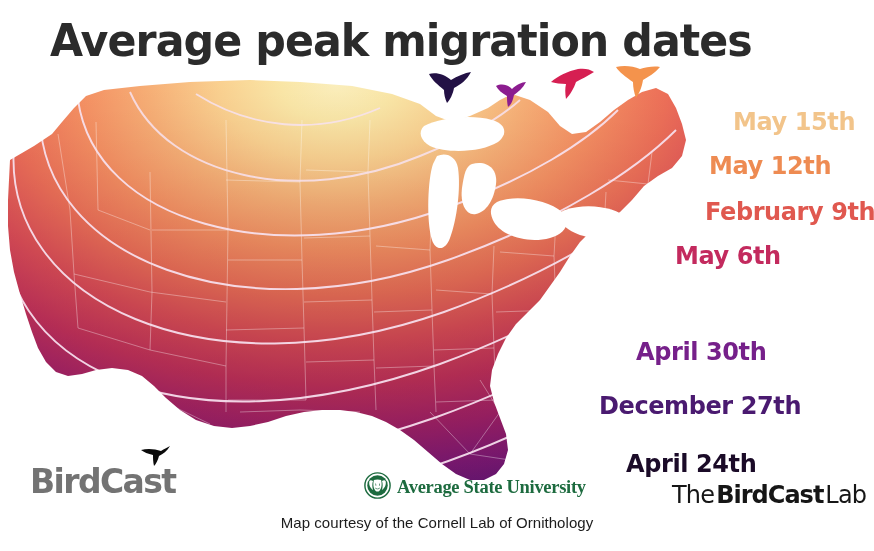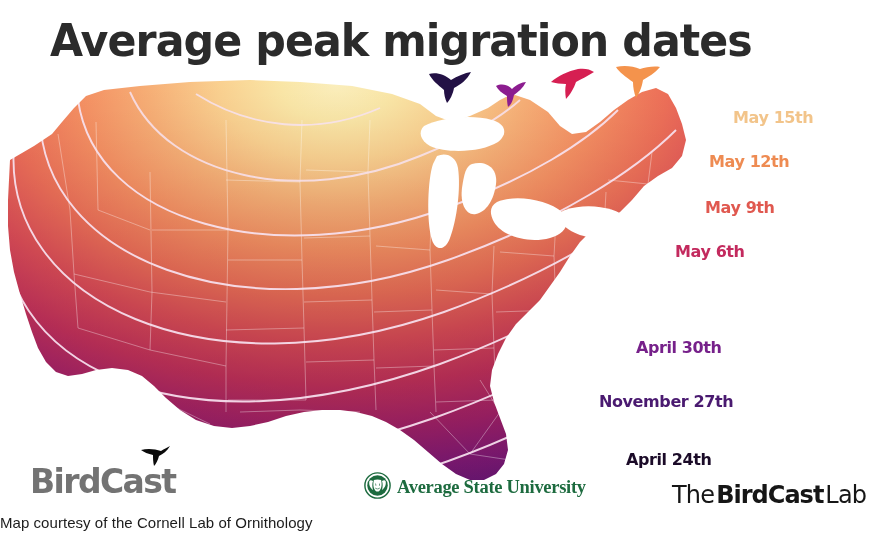--- a/index.html
+++ b/index.html
@@ -22,21 +22,21 @@
     white-space:nowrap;z-index:30;
   }
 
   
   #map-wrap{position:absolute;left:0;top:60px;width:740px;height:470px;z-index:10;}
   #map-svg{display:block;width:740px;height:470px;}
 
   
   .date-label{
     position:absolute;
-    font-size:16px;font-weight:bold;
+    font-size:24px;font-weight:bold;
     font-family:"DejaVu Sans","Liberation Sans",sans-serif;
     letter-spacing:-0.4px;
     white-space:nowrap;
     text-align:right;
     z-index:25;
   }
   .date-label span{display:block;}
 
   
   .bird-deco{position:absolute;z-index:28;}
@@ -56,21 +56,21 @@
     font-weight:bold;font-size:18.5px;color:#1d6b3f;
     letter-spacing:-0.3px;white-space:nowrap;
   }
 
   #cornell-logo{position:absolute;left:672px;top:474px;z-index:30;display:flex;align-items:flex-end;gap:2px;}
   .cl-the{font-family:"DejaVu Sans","Liberation Sans",sans-serif;font-size:24px;color:#161616;letter-spacing:-0.8px;}
   .cl-cornell{font-family:"DejaVu Sans","Liberation Sans",sans-serif;font-size:24px;font-weight:bold;color:#161616;letter-spacing:-1px;}
   .cl-lab{font-family:"DejaVu Sans","Liberation Sans",sans-serif;font-size:24px;color:#161616;letter-spacing:-0.8px;}
 
   #caption{
-    position:absolute;left:0;top:514px;width:874px;z-index:30;
+    position:absolute;left:0;top:514px;width:874px;text-align:center;z-index:30;
     font-family:"Liberation Sans","DejaVu Sans",sans-serif;
     font-size:15px;color:#1c1c1c;letter-spacing:0.05px;
   }
 </style>
 </head>
 <body>
 
 <div id="stage">
 
   <div id="title">Average peak migration dates</div>
@@ -213,30 +213,30 @@
     </svg>
   </div>
 
   <div class="date-label" style="left:733px;top:108px;color:#f2c48a;">
     <span>May 15th</span>
   </div>
   <div class="date-label" style="left:709px;top:152px;color:#ee8b52;">
     <span>May 12th</span>
   </div>
   <div class="date-label" style="left:705px;top:198px;color:#e0584f;">
-    <span>May 9th</span>
+    <span>February 9th</span>
   </div>
   <div class="date-label" style="left:675px;top:242px;color:#c32a5e;">
     <span>May 6th</span>
   </div>
   <div class="date-label" style="left:636px;top:338px;color:#76208a;">
     <span>April 30th</span>
   </div>
   <div class="date-label" style="left:599px;top:392px;color:#4a1a70;">
-    <span>November 27th</span>
+    <span>December 27th</span>
   </div>
   <div class="date-label" style="left:626px;top:450px;color:#1b0b28;">
     <span>April 24th</span>
   </div>
 
   <div id="birdcast-bird">
     <svg viewBox="0 0 30 20" width="30" height="20">
       <path d="M1,4 C8,2 15,3 21,5 C24,3 28,1 30,0 C27,5 23,8 19,10 C18,14 16,18 14,20 C13,16 13,12 13,9 C8,8 4,6 1,4 Z" fill="#0b0b0b"></path>
     </svg>
   </div>

